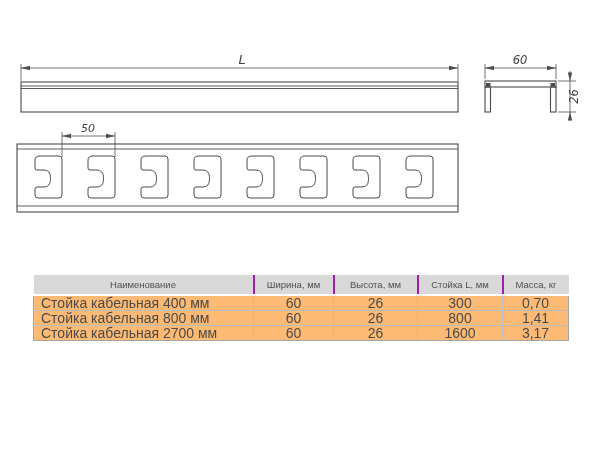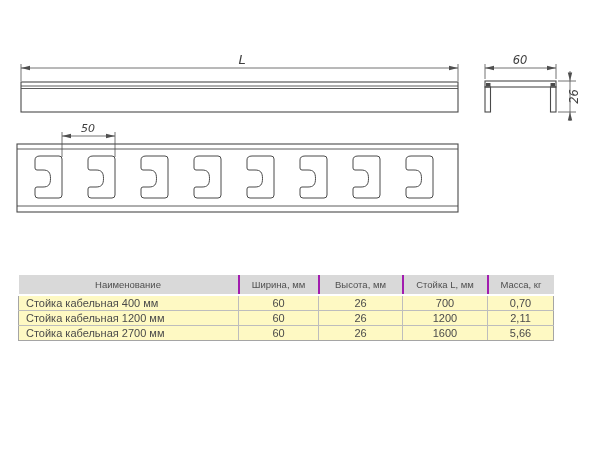--- a/index.html
+++ b/index.html
@@ -6,32 +6,32 @@
   body{
     width:600px;height:450px;background:#ffffff;position:relative;overflow:hidden;
     font-family:"Liberation Sans","DejaVu Sans",sans-serif;
   }
   .drawing-layer{position:absolute;left:0;top:0;}
   svg text{
     font-family:"DejaVu Sans","Liberation Sans",sans-serif;
     font-style:italic;fill:#3f3f3f;
   }
   .spec-table{
-    position:absolute;left:18px;top:275px;width:535px;
+    position:absolute;left:33px;top:275px;width:535px;
     border-collapse:collapse;table-layout:fixed;
   }
   .spec-table th{
     background:#d9d9d9;color:#4f4f4f;font-weight:normal;font-size:9.5px;
     height:19px;padding:0;text-align:center;
     border:none;border-left:2px solid #a21caf;border-bottom:2px solid #ffffff;
   }
   .spec-table th:first-child{border-left:none;}
   .spec-table td{
-    color:#4a4a4a;font-size:11px;height:14px;padding:0;text-align:center;
-    border:1px solid #bdbdbd;background:#fef9c3;line-height:1;
+    color:#4a4a4a;font-size:14px;height:14px;padding:0;text-align:center;
+    border:1px solid #bdbdbd;background:#fdba74;line-height:1;
   }
   .spec-table td.cell-name{text-align:left;padding-left:7px;}
   .spec-table tbody tr td:first-child{border-left-color:#a5a5a5;}
   .spec-table tbody tr td:last-child{border-right-color:#a5a5a5;}
   .spec-table tbody tr:last-child td{border-bottom-color:#a5a5a5;}
 </style>
 </head>
 <body>
 
 <svg class="drawing-layer" width="600" height="270" viewBox="0 0 600 270">
@@ -123,31 +123,31 @@
       <th>Высота, мм</th>
       <th>Стойка L, мм</th>
       <th>Масса, кг</th>
     </tr>
   </thead>
   <tbody>
     <tr>
       <td class="cell-name">Стойка кабельная 400 мм</td>
       <td>60</td>
       <td>26</td>
-      <td>700</td>
+      <td>300</td>
       <td>0,70</td>
     </tr>
     <tr>
-      <td class="cell-name">Стойка кабельная 1200 мм</td>
+      <td class="cell-name">Стойка кабельная 800 мм</td>
       <td>60</td>
       <td>26</td>
-      <td>1200</td>
-      <td>2,11</td>
+      <td>800</td>
+      <td>1,41</td>
     </tr>
     <tr>
       <td class="cell-name">Стойка кабельная 2700 мм</td>
       <td>60</td>
       <td>26</td>
       <td>1600</td>
-      <td>5,66</td>
+      <td>3,17</td>
     </tr>
   </tbody>
 </table>
 
 </body></html>

